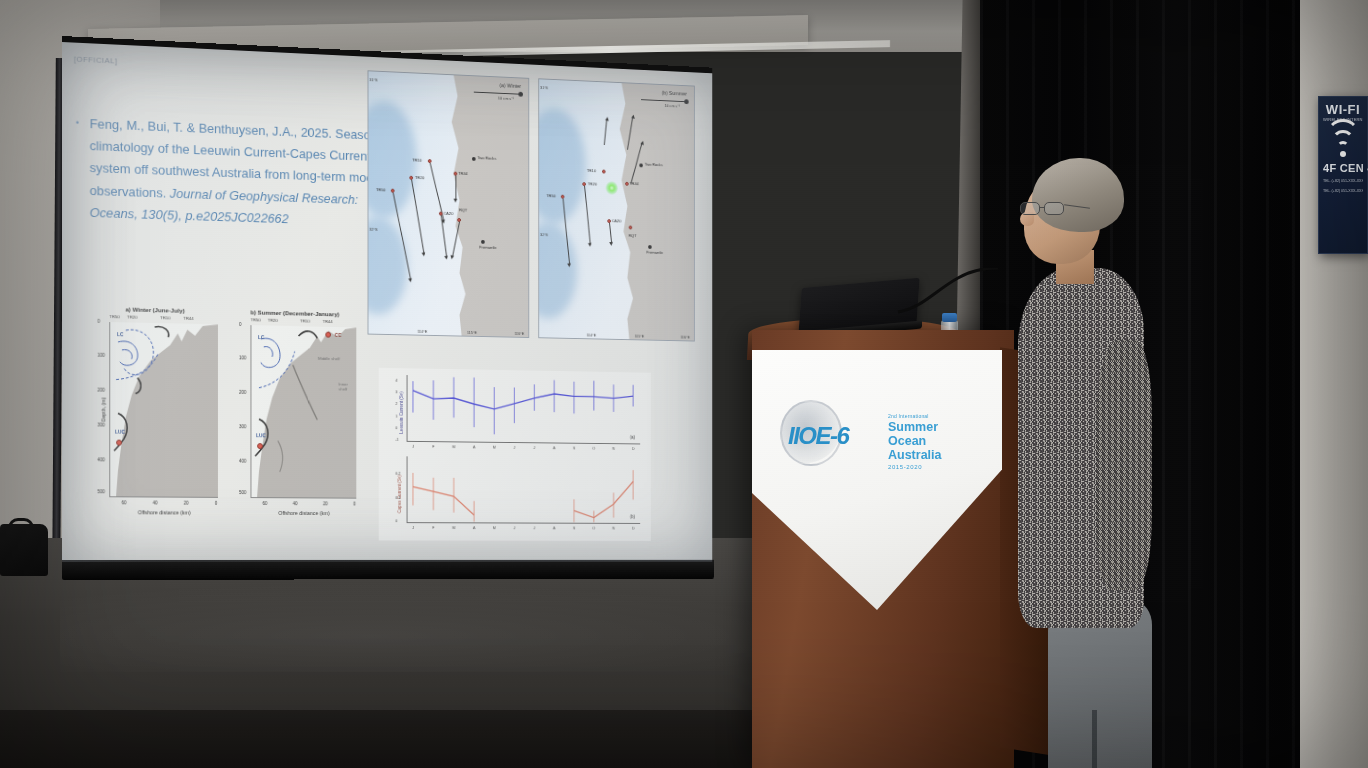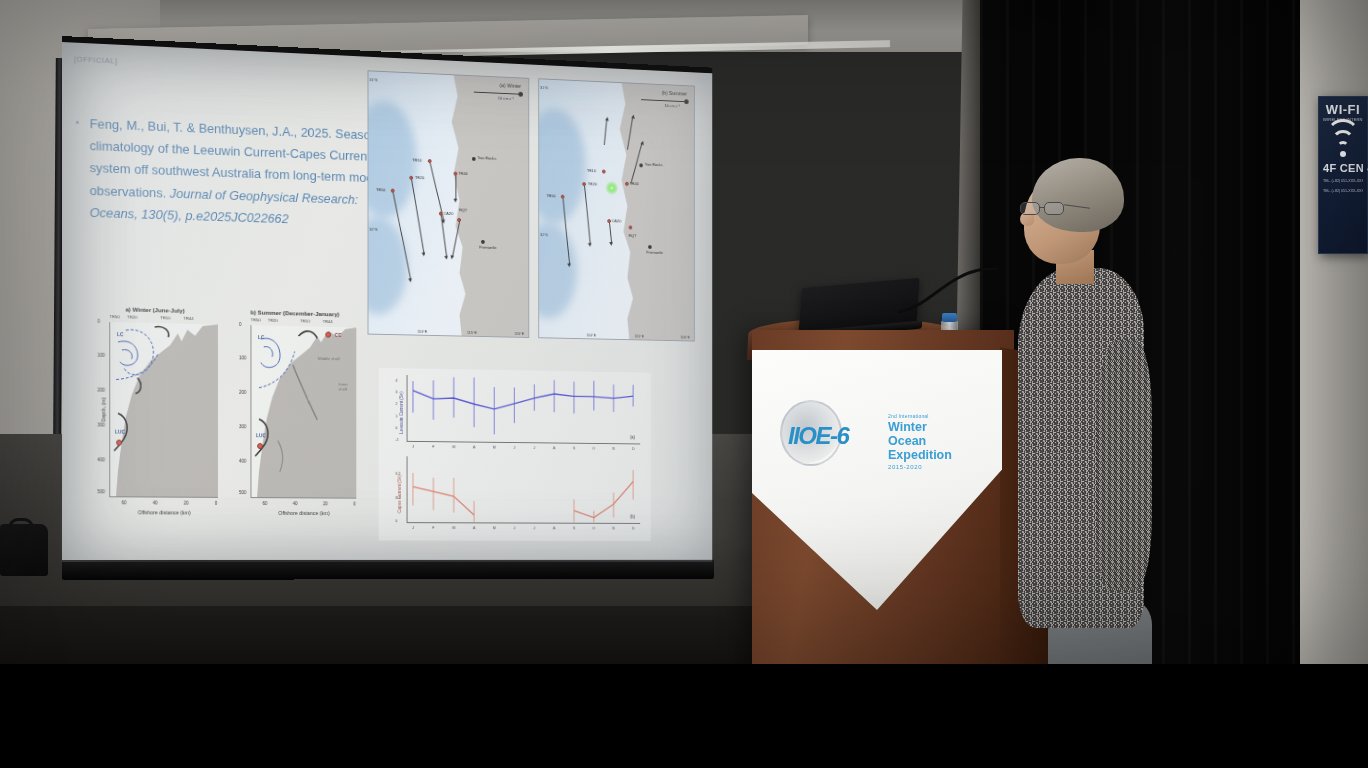--- a/index.html
+++ b/index.html
@@ -1,20 +1,20 @@
 <!DOCTYPE html>
 <html><head>
 <meta charset="utf-8">
 <title>Conference Presentation Photo</title>
 <style>
   * { margin:0; padding:0; box-sizing:border-box; }
   html,body { width:1368px; height:768px; overflow:hidden; background:#000; }
   body { font-family:"Liberation Sans", sans-serif; }
 
-  #stage { position:relative; width:1368px; height:664px; overflow:hidden; background:#2a2a28;padding-left:48px; }
+  #stage { position:relative; width:1368px; height:768px; overflow:hidden; background:#2a2a28;padding-left:48px; }
 
   
   .wall-left { position:absolute; left:0; top:0; width:160px; height:600px;
        background:linear-gradient(100deg,#b7b4ae 0%,#a8a5a0 55%,#9a9792 100%); }
   .ceiling { position:absolute; left:0; top:0; width:1000px; height:52px;
        background:linear-gradient(180deg,#8e8c88 0%,#a3a19c 60%,#97948f 100%); }
   .ceiling-beam { position:absolute; left:88px; top:22px; width:720px; height:30px;
        background:linear-gradient(180deg,#b9b6b0,#a09d97); transform:skewY(-1.1deg);
        box-shadow:0 3px 8px rgba(0,0,0,.28); }
   .ceiling-strip { position:absolute; left:40px; top:14px; width:120px; height:9px;
@@ -583,22 +583,22 @@
 
   <div class="podium"></div>
   <div class="podium-right"></div>
 
   <div class="banner">
     <div class="banner-logo">
       <div class="logo-swirl"></div>
       <div class="logo-text">IIOE-6</div>
       <div class="logo-right">
         <div class="logo-l1">2nd International</div>
-        <div class="logo-l2">Winter Ocean</div>
-        <div class="logo-l3">Expedition</div>
+        <div class="logo-l2">Summer Ocean</div>
+        <div class="logo-l3">Australia</div>
         <div class="logo-l4">2015-2020</div>
       </div>
     </div>
   </div>
 
   <div class="person">
     <div class="legs"></div>
     <div class="leg-split"></div>
 
     <div class="torso"></div>

